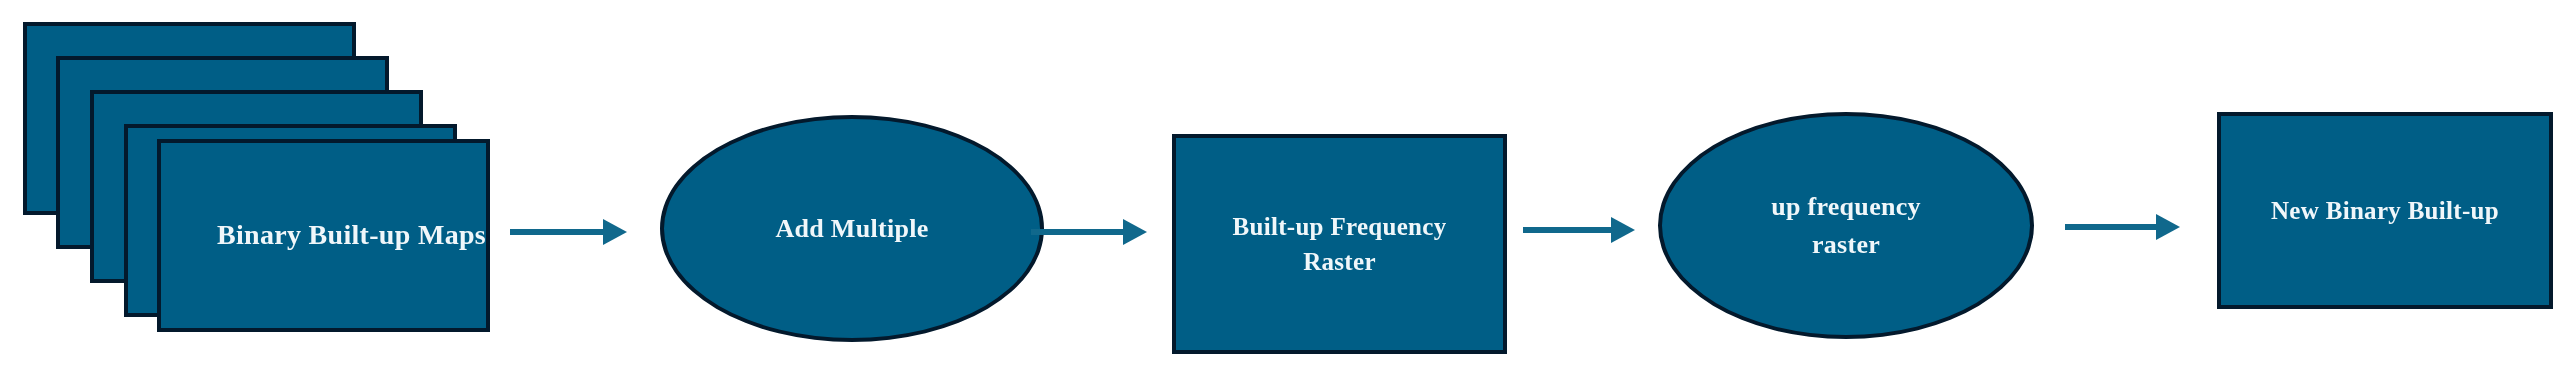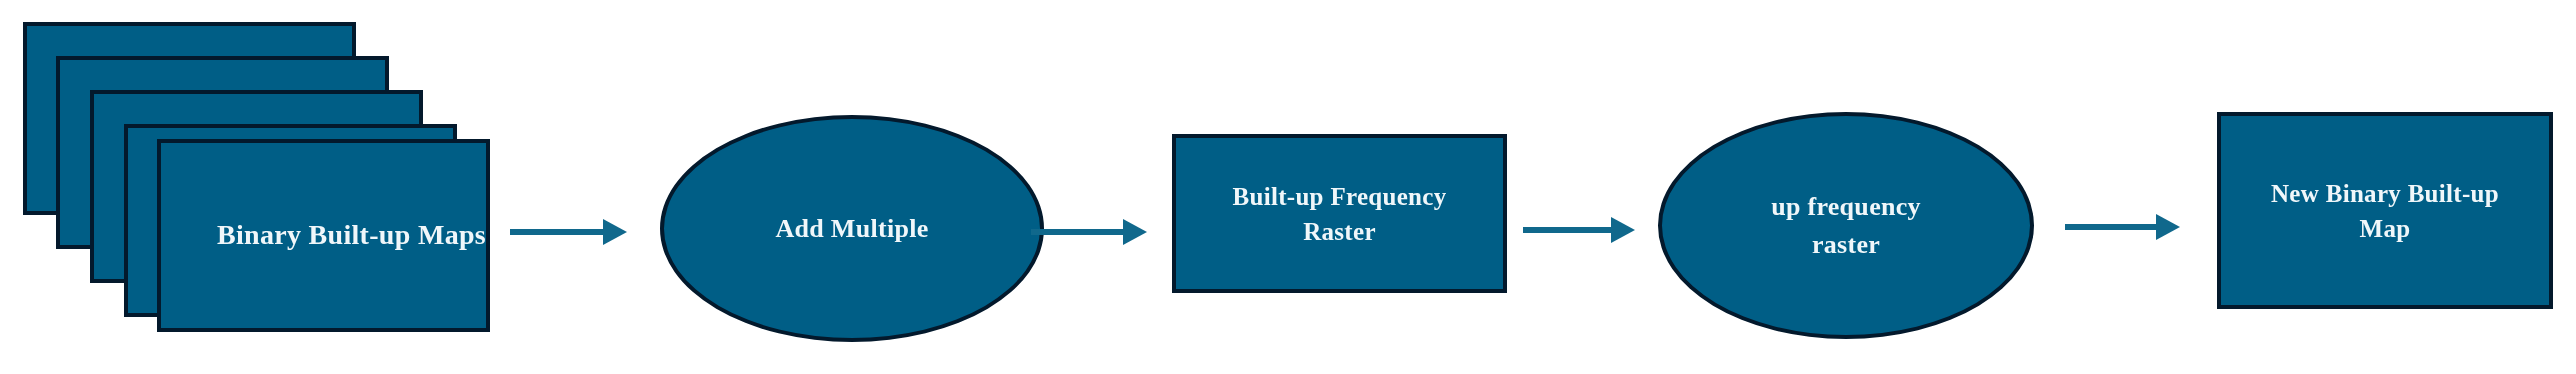--- a/index.html
+++ b/index.html
@@ -52,21 +52,21 @@
   .ellipse.e2{left:1658px;top:112px;width:376px;height:227px;}
   .ellipse .lbl{font-size:26px;line-height:1.45;}
   
   .rect{
     position:absolute;
     box-sizing:border-box;
     background:var(--shape-fill);
     border:4.9px solid var(--shape-border);
     display:flex;align-items:center;justify-content:center;
   }
-  .rect.r1{left:1172px;top:134px;width:335px;height:159px;}
+  .rect.r1{left:1172px;top:134px;width:335px;height:220px;}
   .rect.r2{left:2217px;top:112px;width:336px;height:197px;}
   .rect .lbl{font-size:25px;line-height:1.4;}
   
   .arrow{position:absolute;height:27px;}
   .arrow .shaft{
     position:absolute;left:0;right:23px;top:11px;height:5.5px;
     background:var(--arrow);
   }
   .arrow .head{
     position:absolute;right:0;top:0.6px;width:0;height:0;
@@ -133,18 +133,17 @@
   </div>
 
   <div class="arrow a4">
     <div class="shaft"></div>
     <div class="head"></div>
   </div>
 
   <div class="rect r2">
     <div class="lbl">
       <span>New Binary Built-up</span>
-      <span>Map</span>
     </div>
   </div>
 
 </div>
 
 
 </body></html>

